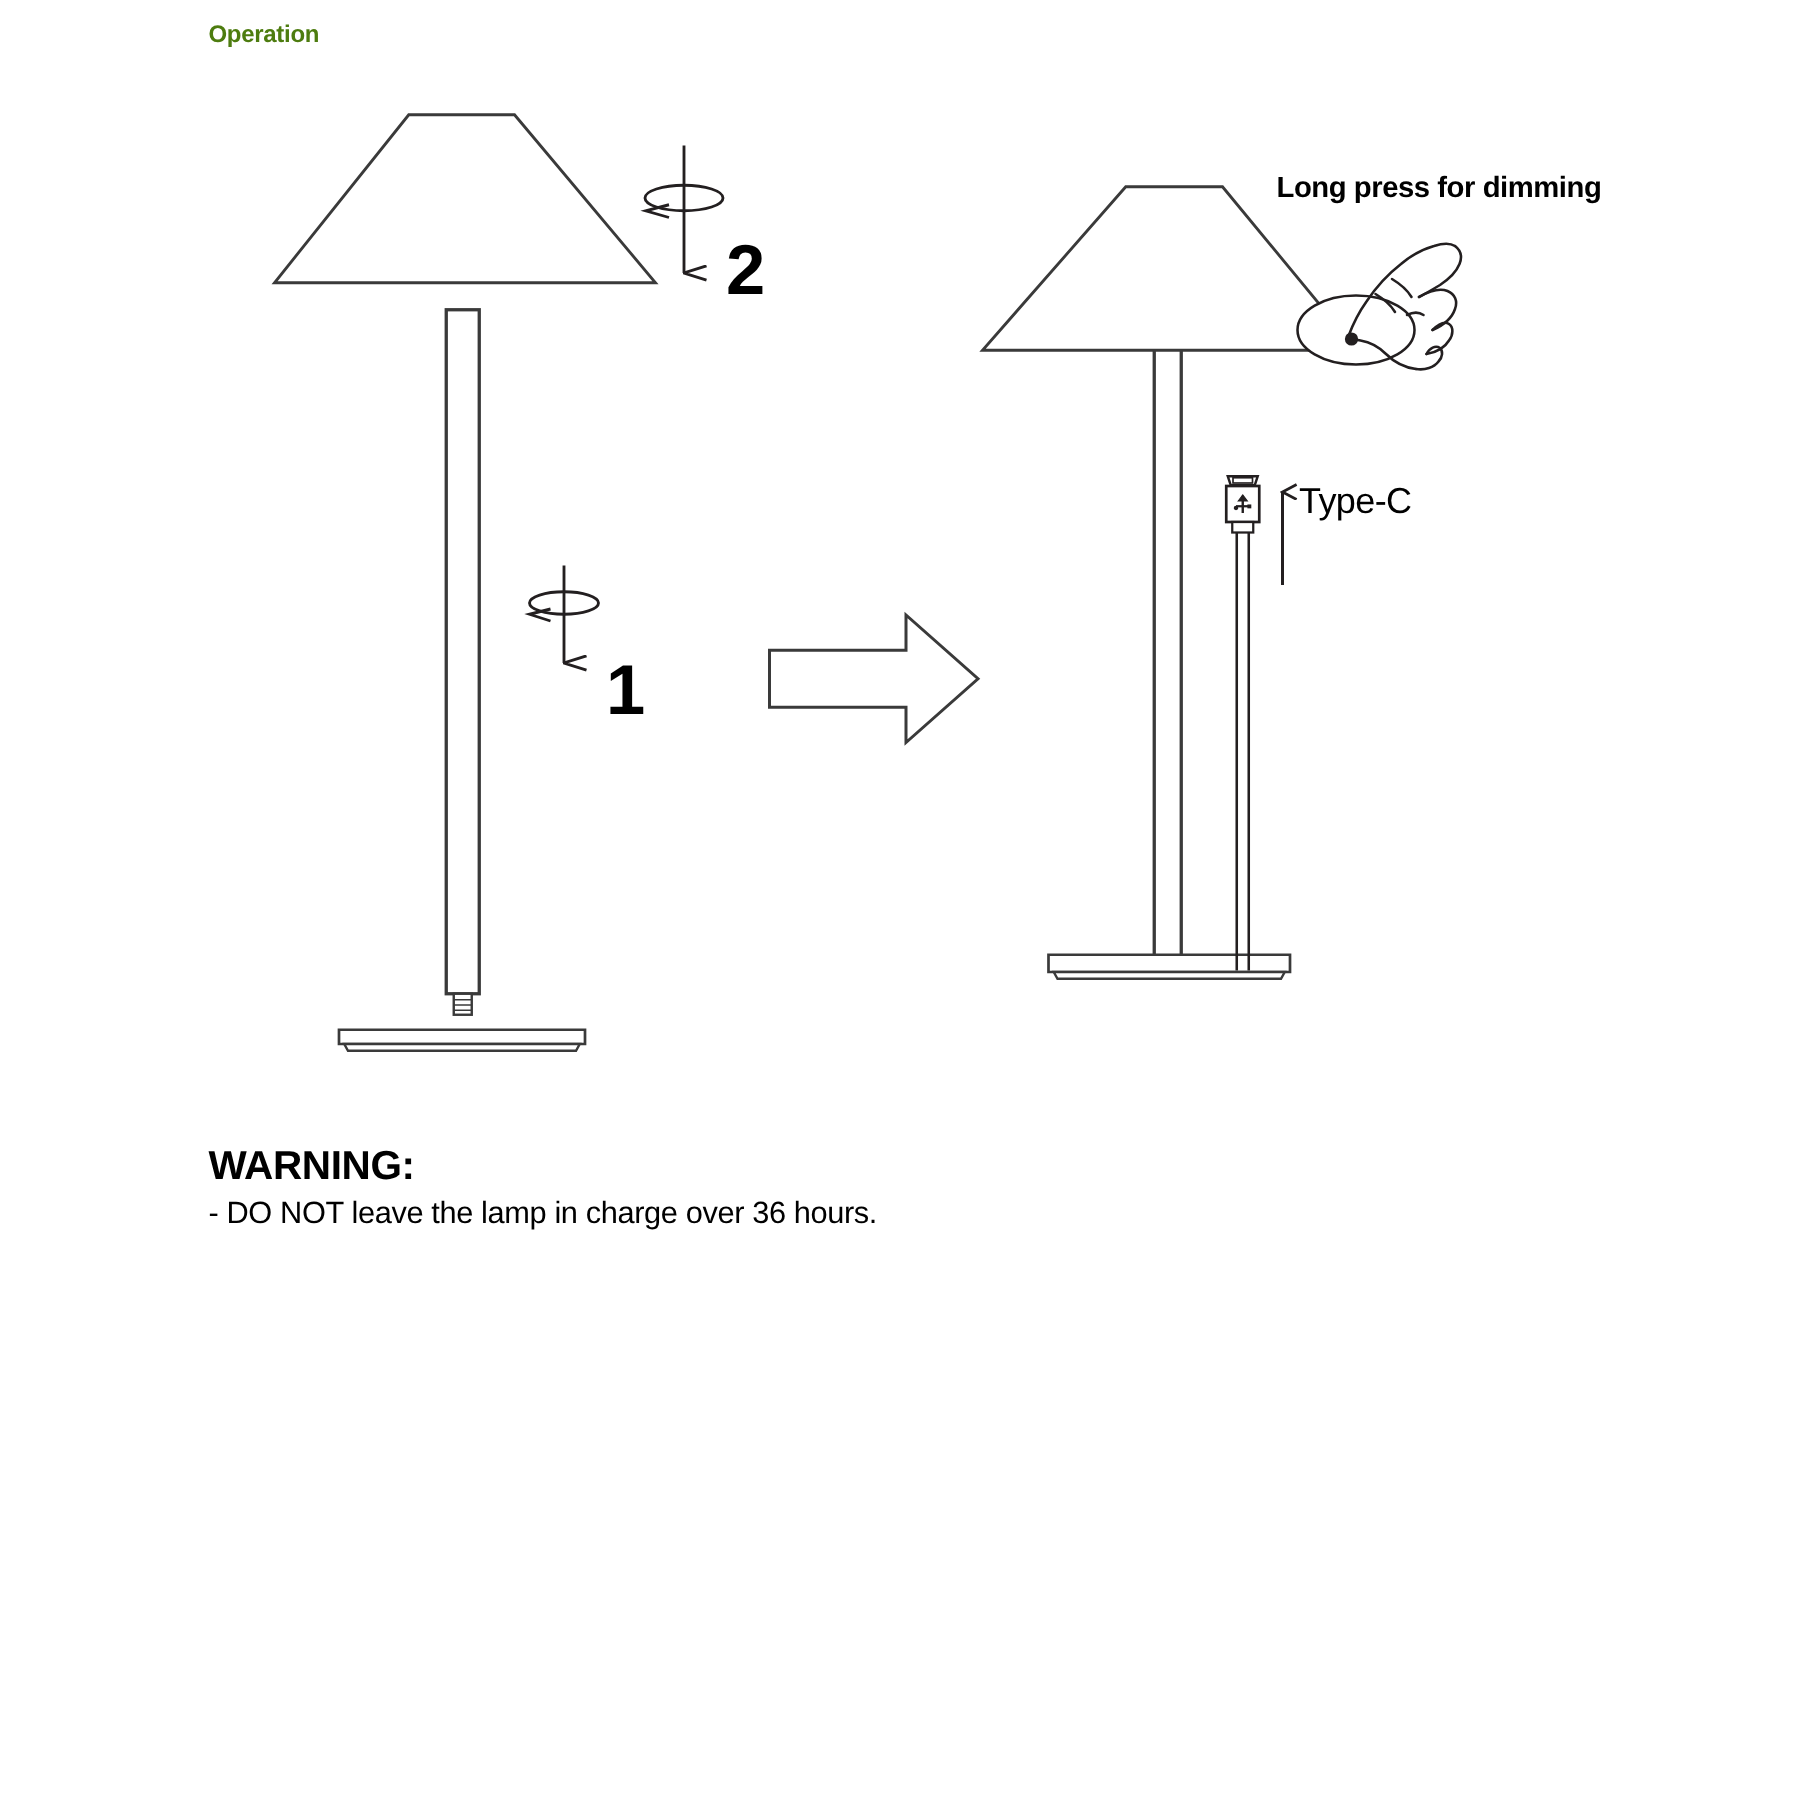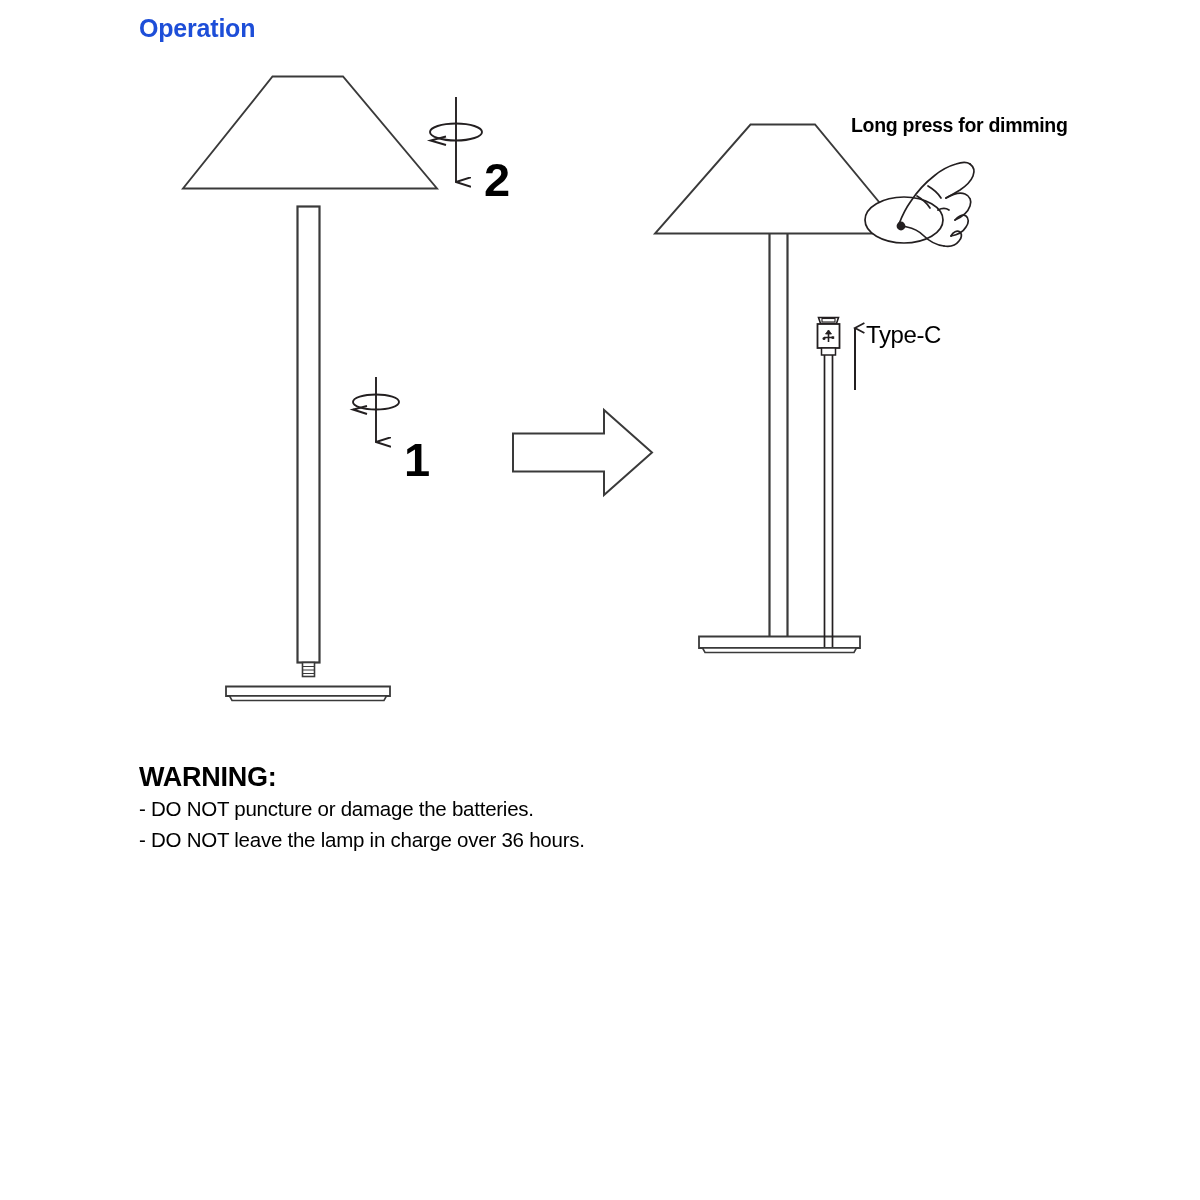--- a/index.html
+++ b/index.html
@@ -22,24 +22,24 @@
     inset: 0;
     width: 1200px;
     height: 1200px;
   }
 
   
   .section-title {
     position: absolute;
     left: 139px;
     top: 15px;
-    font-size: 25px;
+    font-size: 16px;
     font-weight: bold;
     letter-spacing: -0.2px;
-    color: #1d4ed8;
+    color: #4d7c0f;
     line-height: 1.1;
     text-align: center;
   }
 
   
   .diagram-area {
     position: absolute;
     left: 0;
     top: 50px;
     width: 1200px;
@@ -253,18 +253,17 @@
     <div class="dia-label label-step1">1</div>
 
     <div class="dia-label label-dimming">Long press for dimming</div>
 
     <div class="dia-label label-typec">Type-C</div>
   </div>
 
   <div class="warning-block">
     <p class="warn-bold">WARNING:</p>
     <ul class="warn-list">
-      <li class="warn-item">- DO NOT puncture or damage the batteries.</li>
       <li class="warn-item">- DO NOT leave the lamp in charge over 36 hours.</li>
     </ul>
   </div>
 
 </div>
 
 </body></html>

